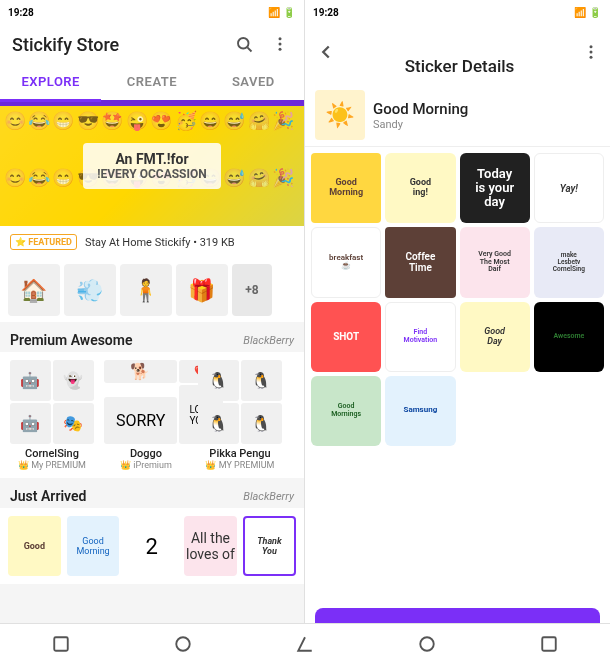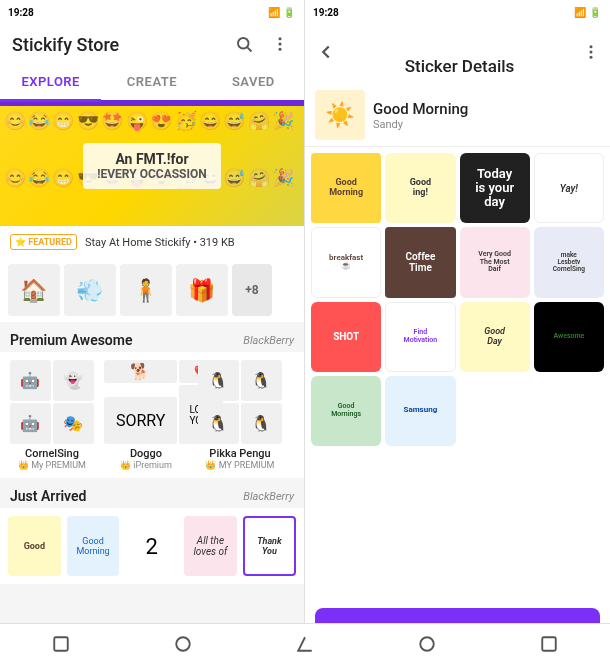--- a/index.html
+++ b/index.html
@@ -607,21 +607,21 @@
       <div class="arrived-sticker" style="background:#fff9c4;">
         <span style="font-size:9px;font-weight:bold;color:#5d4037;text-align:center;">Good</span>
       </div>
       <div class="arrived-sticker" style="background:#e3f2fd;">
         <span style="font-size:9px;color:#1565c0;text-align:center;">Good<br>Morning</span>
       </div>
       <div class="arrived-sticker" style="background:#fff;">
         <span style="font-size:22px;">2</span>
       </div>
       <div class="arrived-sticker" style="background:#fce4ec;">
-        <span style="font-size:10px;color:#333;text-align:center;font-style:italic;">All the<br>loves of</span>
+        <span style="font-size:14px;color:#333;text-align:center;">All the<br>loves of</span>
       </div>
       <div class="arrived-sticker purple-border" style="background:#fff;">
         <span style="font-size:9px;font-weight:bold;color:#333;text-align:center;font-style:italic;">Thank<br>You</span>
       </div>
     </div>
 
   </div>
 </div>
 
 <div class="right-panel">

